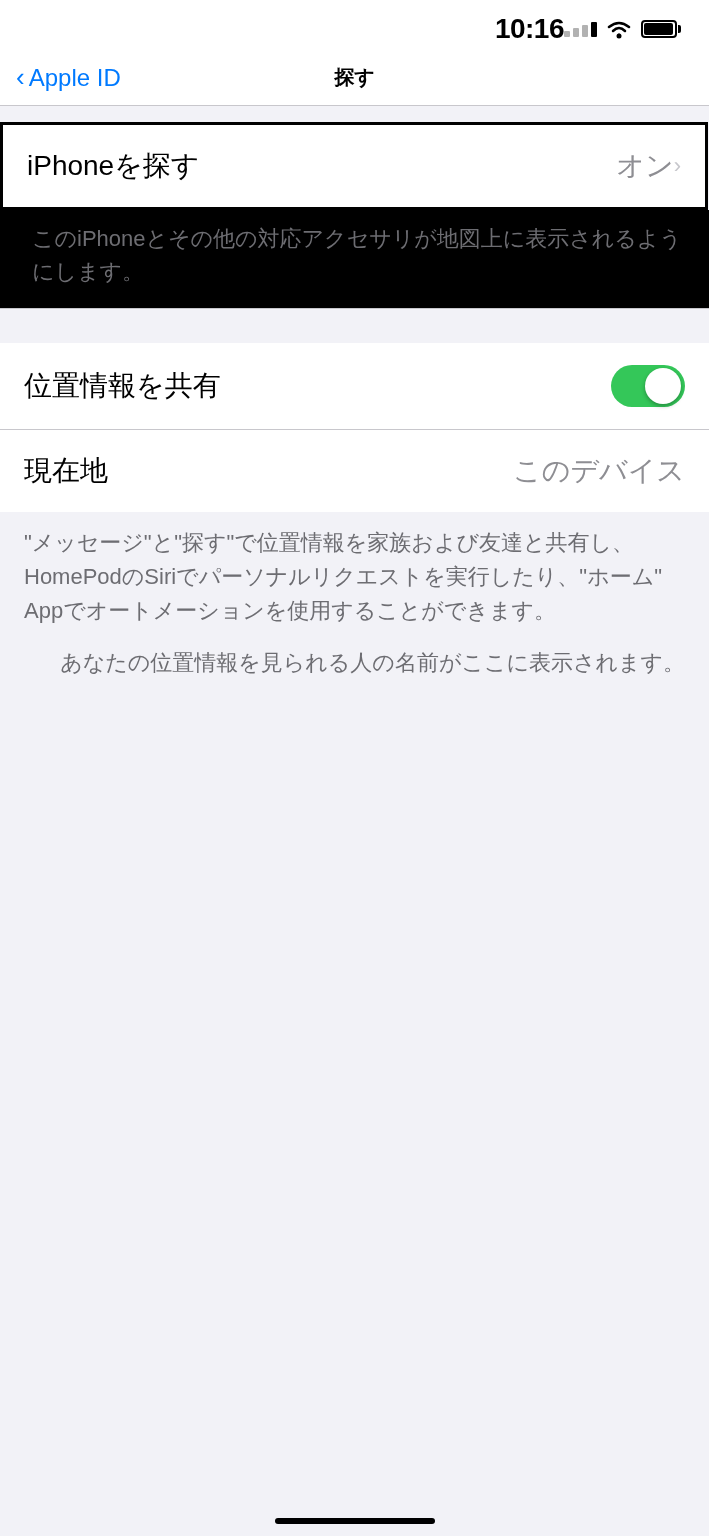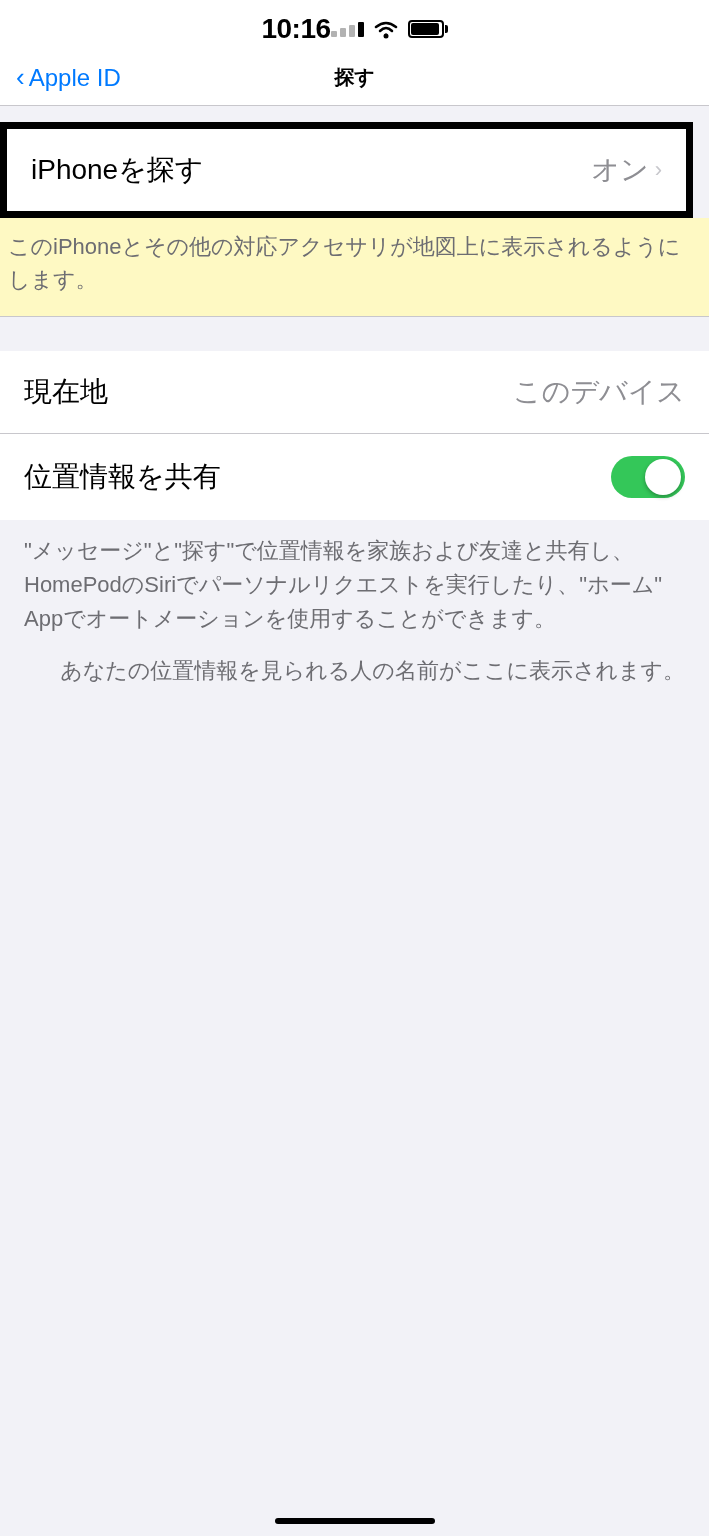--- a/index.html
+++ b/index.html
@@ -9,21 +9,21 @@
       height: 1536px;
       background: #f2f2f7;
       font-family: -apple-system, "Helvetica Neue", Arial, sans-serif;
       overflow: hidden;
       position: relative;
     }
 
     
     .status-bar {
       display: flex;
-      justify-content: center;
+      justify-content: flex-end;
       align-items: center;
       padding: 14px 28px 10px 28px;
       background: #ffffff;
       height: 54px;
     }
 
     .status-time {
       font-size: 28px;
       font-weight: 600;
       color: #000;
@@ -111,55 +111,54 @@
 
     .nav-title {
       font-size: 20px;
       font-weight: 600;
       color: #000;
       letter-spacing: -0.3px;
     }
 
     
     .highlight-border {
-      border: 7px solid #000000;
-      margin: 16px 16px 0 0;
+      border: 3px solid #000000;
+      margin: 16px 1px 0 0;
       background: #fff;
     }
 
     .find-iphone-row {
       background: #ffffff;
       display: flex;
       align-items: center;
       justify-content: space-between;
       padding: 22px 24px;
     }
 
     .find-iphone-label {
       font-size: 28px;
       color: #000;
     }
 
     .find-iphone-value {
       display: flex;
       align-items: center;
-      gap: 6px;
       color: #8e8e93;
       font-size: 28px;
     }
 
     .find-iphone-value .chevron {
       color: #c7c7cc;
       font-size: 22px;
     }
 
     
     .find-description {
-      background: #fef9c3;
-      padding: 12px 24px 20px 8px;
+      background: #000000;
+      padding: 12px 24px 20px 32px;
       font-size: 22px;
       color: #6d6d72;
       line-height: 1.5;
       border-bottom: 1px solid #c8c7cc;
     }
 
     
     .section-group {
       background: #fff;
       margin-top: 34px;
@@ -278,27 +277,27 @@
       <span>オン</span>
       <span class="chevron">›</span>
     </span>
   </div>
 </div>
 
 <div class="find-description">このiPhoneとその他の対応アクセサリが地図上に表示されるようにします。</div>
 
 <div class="section-group">
   <div class="settings-row">
-    <span class="row-label">現在地</span>
-    <span class="row-value">このデバイス</span>
-  </div>
-  <div class="settings-row">
     <span class="row-label">位置情報を共有</span>
     <div class="toggle">
       <div class="toggle-knob"></div>
     </div>
   </div>
+  <div class="settings-row">
+    <span class="row-label">現在地</span>
+    <span class="row-value">このデバイス</span>
+  </div>
 </div>
 
 <div class="footer-description">"メッセージ"と"探す"で位置情報を家族および友達と共有し、HomePodのSiriでパーソナルリクエストを実行したり、"ホーム" Appでオートメーションを使用することができます。</div>
 <div class="footer-description">あなたの位置情報を見られる人の名前がここに表示されます。</div>
 
 <div class="home-indicator"></div>
 
 </body></html>

